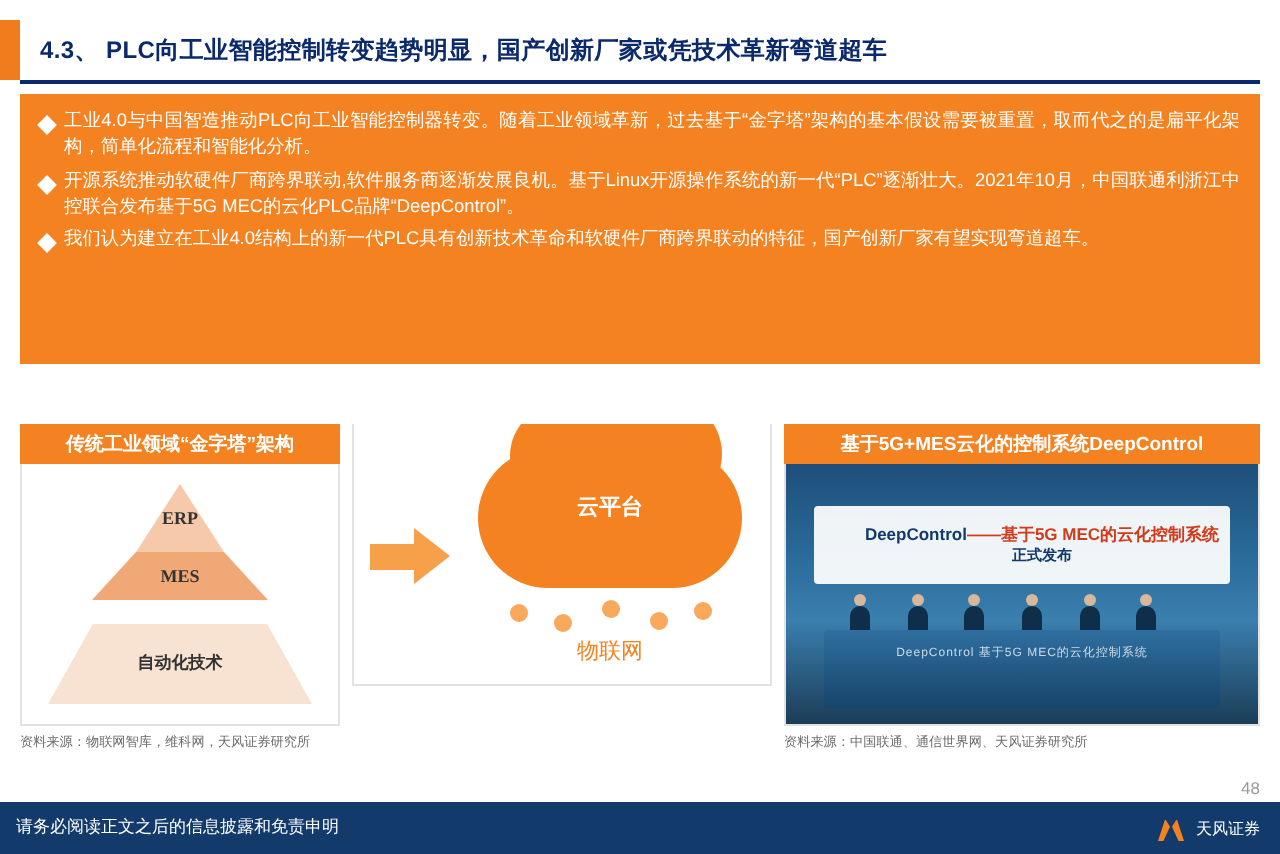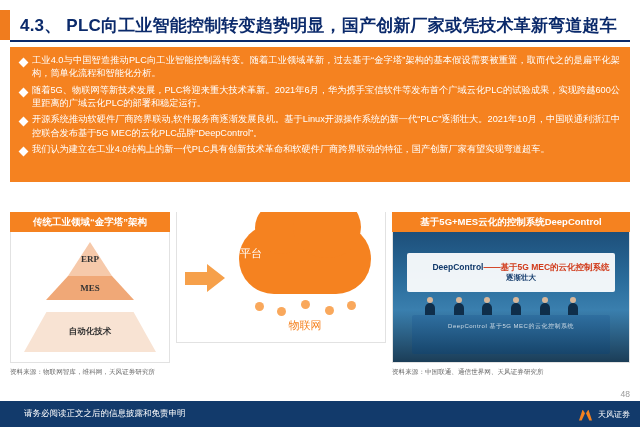--- a/index.html
+++ b/index.html
@@ -21,21 +21,21 @@
     width: 640px; height: 30px;
     display: flex;
     align-items: center;
   }
   .title-accent {
     width: 10px; height: 30px;
     background: #f07c1e;
   }
   .title-text {
     margin-left: 10px;
-    font-size: 17px;
+    font-size: 12px;
     font-weight: bold;
     color: #0b2a6b;
     letter-spacing: 0.2px;
     white-space: nowrap;
   }
   .title-underline {
     position: absolute;
     left: 10px; top: 40px;
     width: 620px; height: 2px;
     background: #0b2a6b;
@@ -185,23 +185,24 @@
     left: 16px; top: -22px;
   }
   .cloud:after {
     width: 68px; height: 62px;
     left: 54px; top: -28px;
   }
   .cloud-label {
     position: absolute;
     left: 0; top: 28px;
     width: 152px;
+    text-align: center;
     color: #fff;
     font-size: 11px;
-    font-weight: normal;
+    font-weight: bold;
     z-index: 3;
   }
   .dots {
     position: absolute;
     left: 26px; top: 82px;
     width: 100px; height: 16px;
   }
   .dot {
     position: absolute;
     width: 9px; height: 9px;
@@ -283,21 +284,21 @@
   
   .footer {
     position: absolute;
     left: 0; bottom: 0;
     width: 640px; height: 26px;
     background: #123a6b;
     display: flex;
     align-items: center;
   }
   .footer-text {
-    margin-left: 24px;
+    margin-left: 8px;
     color: #ffffff;
     font-size: 8.5px;
   }
   .footer-right {
     margin-left: auto;
     display: flex;
     align-items: center;
     gap: 6px;
     margin-right: 10px;
   }
@@ -337,24 +338,20 @@
   <div class="title-bar">
     <div class="title-accent"></div>
     <div class="title-text">4.3、 PLC向工业智能控制转变趋势明显，国产创新厂家或凭技术革新弯道超车</div>
   </div>
   <div class="title-underline"></div>
 
   <div class="orange-block">
     <div class="bullet-row">
       <span class="diamond"></span>
       <span class="bullet-text">工业4.0与中国智造推动PLC向工业智能控制器转变。随着工业领域革新，过去基于“金字塔”架构的基本假设需要被重置，取而代之的是扁平化架构，简单化流程和智能化分析。</span>
-    </div>
-    <div class="bullet-row">
-      <span class="diamond"></span>
-      <span class="bullet-text">随着5G、物联网等新技术发展，PLC将迎来重大技术革新。2021年6月，华为携手宝信软件等发布首个广域云化PLC的试验成果，实现跨越600公里距离的广域云化PLC的部署和稳定运行。</span>
     </div>
     <div class="bullet-row">
       <span class="diamond"></span>
       <span class="bullet-text">开源系统推动软硬件厂商跨界联动,软件服务商逐渐发展良机。基于Linux开源操作系统的新一代“PLC”逐渐壮大。2021年10月，中国联通利浙江中控联合发布基于5G MEC的云化PLC品牌“DeepControl”。</span>
     </div>
     <div class="bullet-row">
       <span class="diamond"></span>
       <span class="bullet-text">我们认为建立在工业4.0结构上的新一代PLC具有创新技术革命和软硬件厂商跨界联动的特征，国产创新厂家有望实现弯道超车。</span>
     </div>
   </div>
@@ -395,21 +392,21 @@
     </div>
 
     <div class="panel p3">
       <div class="panel-header">基于5G+MES云化的控制系统DeepControl</div>
       <div class="panel-body">
         <div class="photo">
           <div class="photo-banner">
             <div class="banner-l1">
               <span>DeepControl</span><span class="hl">——基于5G MEC的云化控制系统</span>
             </div>
-            <div class="banner-l2">逐渐壮大</div>
+            <div class="banner-l2">正式发布</div>
           </div>
           <div class="figures">
             <span class="fig" style="left:2%"></span>
             <span class="fig" style="left:18%"></span>
             <span class="fig" style="left:34%"></span>
             <span class="fig" style="left:50%"></span>
             <span class="fig" style="left:66%"></span>
             <span class="fig" style="left:82%"></span>
           </div>
           <div class="photo-stage">

